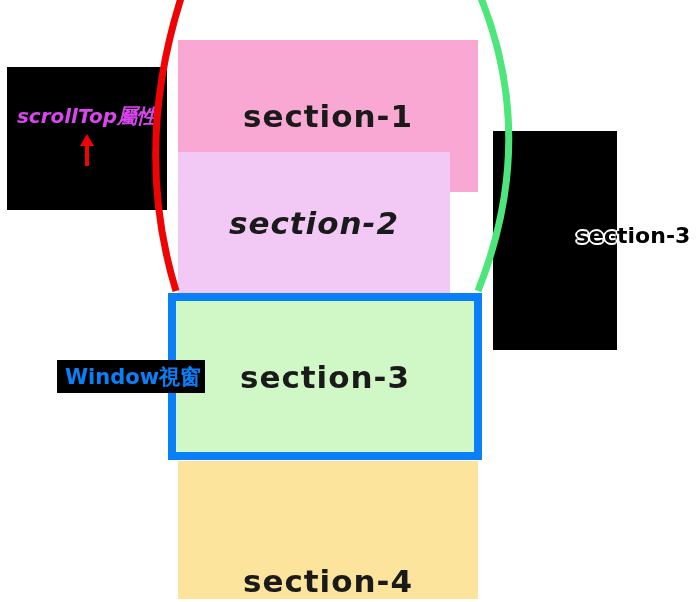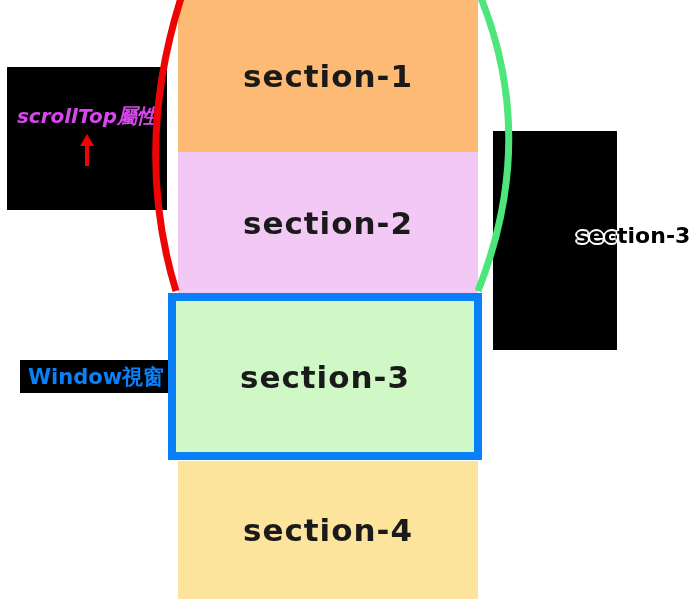--- a/index.html
+++ b/index.html
@@ -5,21 +5,21 @@
   html,body{margin:0;padding:0;background:#fff;}
   .stage{
     position:relative;width:700px;height:602px;background:#ffffff;overflow:hidden;
     font-family:"DejaVu Sans","Liberation Sans",sans-serif;
   }
   .section{
     position:absolute;display:flex;align-items:center;justify-content:center;
     font-weight:bold;font-size:31px;color:#1a1a1a;letter-spacing:1px;
   }
   #sec1{left:178px;top:0;width:300px;height:152px;}
-  #sec2{left:178px;top:152px;width:300px;height:141px;}
+  #sec2{left:178px;top:152px;width:272px;height:141px;font-style:italic;}
   #sec4{left:178px;top:461px;width:300px;height:138px;}
   #windowBox{
     position:absolute;left:168px;top:293px;width:314px;height:167px;
     border:8px solid #0a80f8;box-sizing:border-box;
     display:flex;align-items:center;justify-content:center;
     font-weight:bold;font-size:31px;color:#1a1a1a;letter-spacing:1px;
   }
   .callout{
     position:absolute;background:#000;font-weight:bold;text-align:center;
   }
@@ -44,45 +44,45 @@
     text-shadow:-2px 0 0 #fff,2px 0 0 #fff,0 -2px 0 #fff,0 2px 0 #fff,
                 -1px -1px 0 #fff,1px -1px 0 #fff,-1px 1px 0 #fff,1px 1px 0 #fff;
   }
   #arcs{position:absolute;left:0;top:0;width:700px;height:602px;pointer-events:none;}
 </style>
 </head>
 <body>
 
 <div class="stage">
 
-  <div id="sec1" class="section" style="background-color: #fdba74;">
+  <div id="sec1" class="section" style="background-color: #f9a8d4; margin-top: 40px;">
     <span>section-1</span>
   </div>
 
   <div id="sec2" class="section" style="background-color: rgb(242, 201, 245);">
     <span>section-2</span>
   </div>
 
   <div id="windowBox" style="background-color: rgb(208, 247, 198); border-color: rgb(10, 128, 248);">
     <span>section-3</span>
   </div>
 
-  <div id="sec4" class="section" style="background-color: rgb(253, 228, 156);">
+  <div id="sec4" class="section" style="background-color: rgb(253, 228, 156); align-items: flex-end;">
     <span>section-4</span>
   </div>
 
   <div id="scrollTopLabel" class="callout" style="background-color: rgb(0, 0, 0); color: #d946ef; font-style: italic;">
     <span class="l1">scrollTop屬性</span>
     <span class="up-arrow">
       <span class="head" style="border-bottom-color: rgb(238, 4, 4);"></span>
       <span class="shaft" style="background-color: rgb(238, 4, 4);"></span>
     </span>
   </div>
 
-  <div id="windowLabel" class="callout" style="background-color: rgb(0, 0, 0); color: rgb(10, 128, 248);">
+  <div id="windowLabel" class="callout" style="background-color: rgb(0, 0, 0); color: rgb(10, 128, 248); margin-left: 37px;">
     <span>Window視窗</span>
   </div>
 
   <div id="rightBox" class="callout" style="background-color: rgb(0, 0, 0);">
     <span class="tag-text" style="color: rgb(0, 0, 0);">section-3</span>
   </div>
 
   <svg id="arcs" viewBox="0 0 700 602" xmlns="http://www.w3.org/2000/svg">
     <path d="M 181,-2 Q 133,150 176,291" fill="none" stroke-width="7" stroke-linecap="butt" stroke="#ee0404"></path>
     <path d="M 481,-2 Q 538,140 478,291" fill="none" stroke-width="7" stroke-linecap="butt" stroke="#4ce67a"></path>

